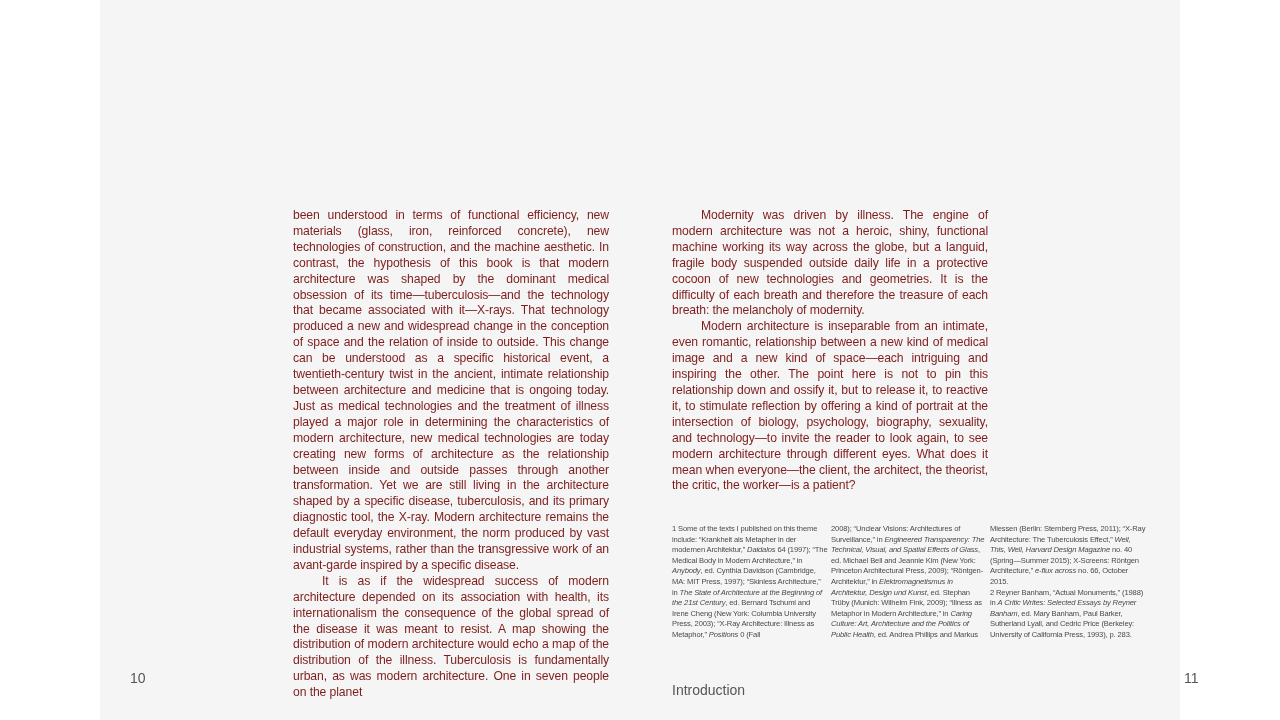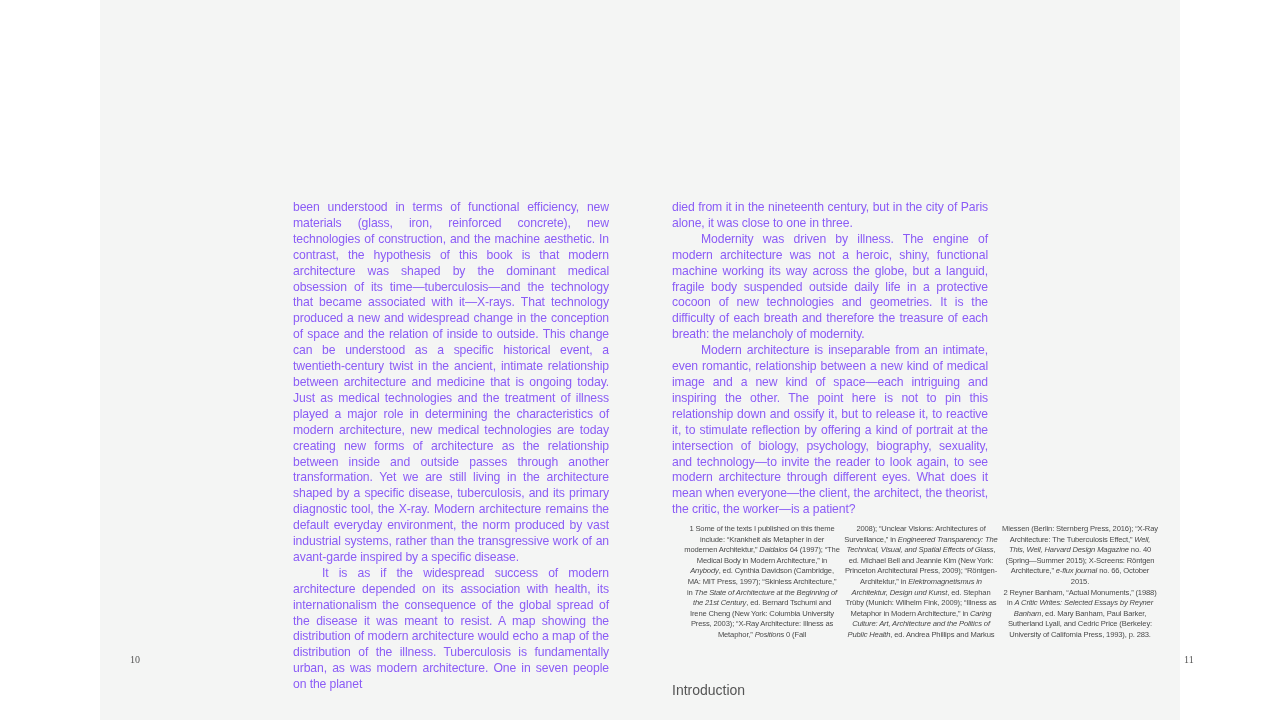--- a/index.html
+++ b/index.html
@@ -7,68 +7,67 @@
       width: 1280px; height: 720px; background: #ffffff;
       position: relative; overflow: hidden;
       font-family: "Liberation Sans", "DejaVu Sans", sans-serif;
       color: #3a3a3a;
     }
     .spread {
       position: absolute; left: 100px; top: 0; width: 1080px; height: 720px;
       background: #f4f5f4;
     }
     .col {
-      position: absolute; top: 200px; width: 316px;
+      position: absolute; top: 208px; width: 316px;
       font-size: 12.2px; line-height: 15.9px;
-      text-align: justify; color: #8b5cf6;
+      text-align: justify; color: #7f1d1d;
       letter-spacing: -0.1px;
     }
     .col-left { left: 193px; }
     .col-right { left: 572px; }
     .col p { margin: 0; }
     .col p.indent { text-indent: 29px; }
     .notes {
-      position: absolute; top: 524px; left: 584px; width: 480px;
-      display: flex; gap: 3px; text-align: center;
+      position: absolute; top: 524px; left: 572px; width: 480px;
+      display: flex; gap: 3px;
     }
     .note-col {
       width: 156px; font-size: 7.6px; line-height: 10.6px; color: #4a4a4a;
       letter-spacing: -0.15px;
     }
     .note-col p { margin: 0; }
     .note-col i { font-style: italic; margin-top: 15px; }
-    .folio { position: absolute; top: 654px; font-size: 10px; color: #555; font-family: Liberation Serif, serif; }
+    .folio { position: absolute; top: 670px; font-size: 14px; color: #555; }
     .folio-left { left: 30px; }
     .folio-right { left: 1040px; margin-left: 44px; }
     .running-head { position: absolute; top: 682px; left: 572px; font-size: 14px; color: #555; }
   </style>
 </head>
 <body>
 
 <div class="spread">
   <div class="col col-left">
     <p>been understood in terms of functional efficiency, new materials (glass, iron, reinforced concrete), new technologies of construction, and the machine aesthetic. In contrast, the hypothesis of this book is that modern architecture was shaped by the dominant medical obsession of its time—tuberculosis—and the technology that became associated with it—X-rays. That technology produced a new and widespread change in the conception of space and the relation of inside to outside. This change can be understood as a specific historical event, a twentieth-century twist in the ancient, intimate relationship between architecture and medicine that is ongoing today. Just as medical technologies and the treatment of illness played a major role in determining the characteristics of modern architecture, new medical technologies are today creating new forms of architecture as the relationship between inside and outside passes through another transformation. Yet we are still living in the architecture shaped by a specific disease, tuberculosis, and its primary diagnostic tool, the X-ray. Modern architecture remains the default everyday environment, the norm produced by vast industrial systems, rather than the transgressive work of an avant-garde inspired by a specific disease.</p>
     <p class="indent">It is as if the widespread success of modern architecture depended on its association with health, its internationalism the consequence of the global spread of the disease it was meant to resist. A map showing the distribution of modern architecture would echo a map of the distribution of the illness. Tuberculosis is fundamentally urban, as was modern architecture. One in seven people on the planet</p>
   </div>
 
   <div class="col col-right">
-    <p>died from it in the nineteenth century, but in the city of Paris alone, it was close to one in three.</p>
     <p class="indent">Modernity was driven by illness. The engine of modern architecture was not a heroic, shiny, functional machine working its way across the globe, but a languid, fragile body suspended outside daily life in a protective cocoon of new technologies and geometries. It is the difficulty of each breath and therefore the treasure of each breath: the melancholy of modernity.</p>
     <p class="indent">Modern architecture is inseparable from an intimate, even romantic, relationship between a new kind of medical image and a new kind of space—each intriguing and inspiring the other. The point here is not to pin this relationship down and ossify it, but to release it, to reactive it, to stimulate reflection by offering a kind of portrait at the intersection of biology, psychology, biography, sexuality, and technology—to invite the reader to look again, to see modern architecture through different eyes. What does it mean when everyone—the client, the architect, the theorist, the critic, the worker—is a patient?</p>
   </div>
 
   <div class="notes">
     <div class="note-col">
       <p><span>1  Some of the texts I published on this theme include: “Krankheit als Metapher in der modernen Architektur,” </span><i>Daidalos</i><span> 64 (1997); “The Medical Body in Modern Architecture,” in </span><i>Anybody</i><span>, ed. Cynthia Davidson (Cambridge, MA: MIT Press, 1997); “Skinless Architecture,” in </span><i>The State of Architecture at the Beginning of the 21st Century</i><span>, ed. Bernard Tschumi and Irene Cheng (New York: Columbia University Press, 2003); “X-Ray Architecture: Illness as Metaphor,” </span><i>Positions</i><span> 0 (Fall</span></p>
     </div>
     <div class="note-col">
       <p><span>2008); “Unclear Visions: Architectures of Surveillance,” in </span><i>Engineered Transparency: The Technical, Visual, and Spatial Effects of Glass</i><span>, ed. Michael Bell and Jeannie Kim (New York: Princeton Architectural Press, 2009); “Röntgen-Architektur,” in </span><i>Elektromagnetismus in Architektur, Design und Kunst</i><span>, ed. Stephan Trüby (Munich: Wilhelm Fink, 2009); “Illness as Metaphor in Modern Architecture,” in </span><i>Caring Culture: Art, Architecture and the Politics of Public Health</i><span>, ed. Andrea Phillips and Markus</span></p>
     </div>
     <div class="note-col">
-      <p><span>Miessen (Berlin: Sternberg Press, 2016); “X-Ray Architecture: The Tuberculosis Effect,” </span><i>Well, This, Well, Harvard Design Magazine</i><span> no. 40 (Spring—Summer 2015); X-Screens: Röntgen Architecture,” </span><i>e-flux journal</i><span> no. 66, October 2015.</span></p>
+      <p><span>Miessen (Berlin: Sternberg Press, 2011); “X-Ray Architecture: The Tuberculosis Effect,” </span><i>Well, This, Well, Harvard Design Magazine</i><span> no. 40 (Spring—Summer 2015); X-Screens: Röntgen Architecture,” </span><i>e-flux across</i><span> no. 66, October 2015.</span></p>
       <p><span>2  Reyner Banham, “Actual Monuments,” (1988) in </span><i>A Critic Writes: Selected Essays by Reyner Banham</i><span>, ed. Mary Banham, Paul Barker, Sutherland Lyall, and Cedric Price (Berkeley: University of California Press, 1993), p. 283.</span></p>
     </div>
   </div>
 
   <div class="folio folio-left">10</div>
   <div class="running-head">Introduction</div>
   <div class="folio folio-right">11</div>
 </div>
 
 </body></html>

